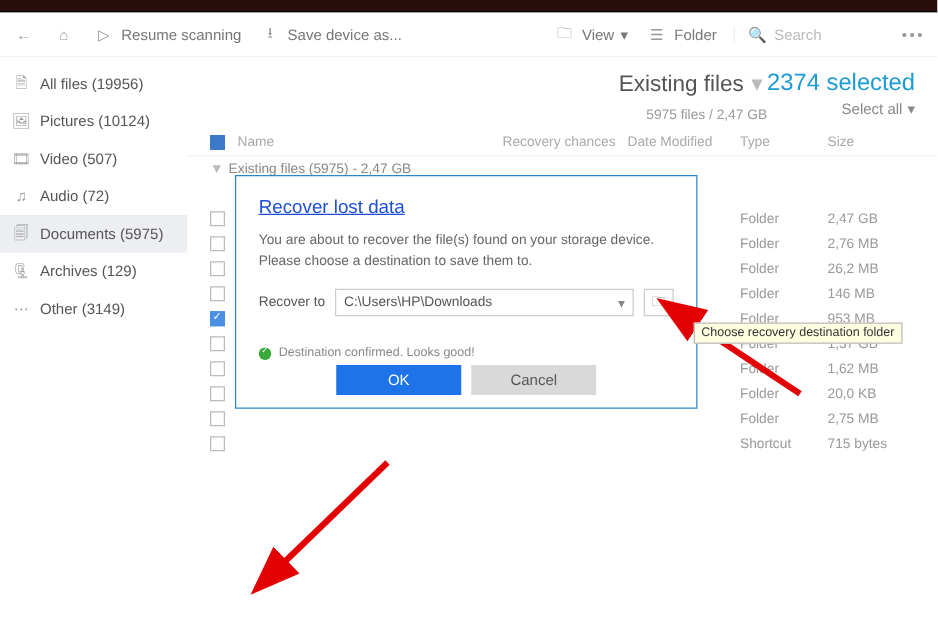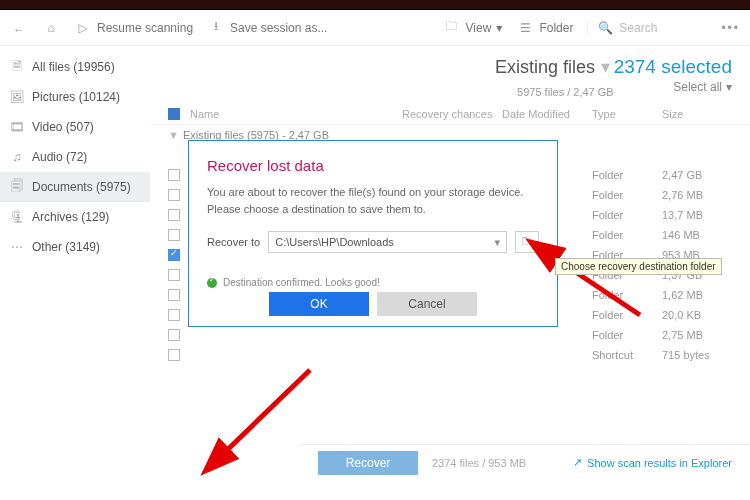--- a/index.html
+++ b/index.html
@@ -40,21 +40,21 @@
   .row .chk.on { background: #4a90e2; border-color: #4a90e2; position: relative; }
   .row .chk.on::after { content: "✓"; color: #fff; font-size: 9px; position: absolute; left: 1px; top: -2px; }
   .row .rname { flex: 1; white-space: nowrap; overflow: hidden; text-overflow: ellipsis; }
   .row .rtype { width: 70px; color: #999; }
   .row .rsize { width: 70px; color: #999; text-align: left; }
   .row.group { color: #888; }
   .row.sub { color: #2a7ab8; padding-left: 46px; }
   .caret { color: #bbb; margin-right: 4px; }
 
   .dialog-backdrop { position: absolute; left: 188px; top: 140px; width: 370px; background: #fff; border: 1px solid #2a88c9; padding: 16px 18px 10px 18px; z-index: 30; }
-  .dlg-title { font-size: 15px; color: #be185d; margin-bottom: 10px; }
+  .dlg-title { font-size: 15px; color: #1d4ed8; margin-bottom: 10px; text-decoration: underline; }
   .dlg-text { font-size: 11px; color: #666; line-height: 1.5; margin-bottom: 14px; }
   .dlg-row { display: flex; align-items: center; gap: 8px; font-size: 11px; color: #555; }
   .dlg-row .label { white-space: nowrap; }
   .dlg-row .dest { flex: 1; border: 1px solid #ccc; height: 22px; display: flex; align-items: center; padding: 0 6px; justify-content: space-between; }
   .dlg-row .dest span.caretdn { color: #888; }
   .dlg-browse { width: 24px; height: 22px; border: 1px solid #ccc; display: flex; align-items: center; justify-content: center; color: #888; cursor: pointer; }
   .dlg-confirm { display: flex; align-items: center; gap: 6px; font-size: 10px; color: #888; margin-top: 24px; }
   .dlg-confirm .dot { width: 10px; height: 10px; background: #3aa93a; border-radius: 50%; position: relative; }
   .dlg-confirm .dot::after { content: "✓"; color: #fff; font-size: 7px; position: absolute; left: 2px; top: -2px; }
   .dlg-btns { display: flex; gap: 8px; justify-content: center; margin-top: 4px; }
@@ -80,21 +80,21 @@
 
 <div class="toolbar">
   <span class="ic">←</span>
   <span class="ic">⌂</span>
   <div class="tbtn">
     <span class="ic">▷</span>
     <span>Resume scanning</span>
   </div>
   <div class="tbtn">
     <span class="ic">⭳</span>
-    <span>Save session as...</span>
+    <span>Save device as...</span>
   </div>
   <div class="sep"></div>
   <div class="tbtn">
     <span class="ic">🗀</span>
     <span>View</span>
     <span>▾</span>
   </div>
   <div class="tbtn">
     <span class="ic">☰</span>
     <span>Folder</span>
@@ -186,21 +186,21 @@
       <div class="row">
           <div class="chk"></div>
           <span class="rname"></span>
           <span class="rtype">Folder</span>
           <span class="rsize">2,76 MB</span>
         </div>
       <div class="row">
           <div class="chk"></div>
           <span class="rname"></span>
           <span class="rtype">Folder</span>
-          <span class="rsize">13,7 MB</span>
+          <span class="rsize">26,2 MB</span>
         </div>
       <div class="row">
           <div class="chk"></div>
           <span class="rname"></span>
           <span class="rtype">Folder</span>
           <span class="rsize">146 MB</span>
         </div>
       <div class="row">
           <div class="chk on"></div>
           <span class="rname"></span>
@@ -232,29 +232,20 @@
           <span class="rsize">2,75 MB</span>
         </div>
       <div class="row">
           <div class="chk"></div>
           <span class="rname"></span>
           <span class="rtype">Shortcut</span>
           <span class="rsize">715 bytes</span>
         </div>
     </div>
 
-    <div class="footer">
-      <button class="btn-recover">Recover</button>
-      <span class="fstats">2374 files / 953 MB</span>
-      <div class="spacer"></div>
-      <div class="explorer">
-        <span>↗</span>
-        <span>Show scan results in Explorer</span>
-      </div>
-    </div>
   </div>
 </div>
 
 <div class="dialog-backdrop">
   <div class="dlg-title">Recover lost data</div>
   <div class="dlg-text">You are about to recover the file(s) found on your storage device. Please choose a destination to save them to.</div>
   <div class="dlg-row">
     <span class="label">Recover to</span>
     <div class="dest">
       <span>C:\Users\HP\Downloads</span>

